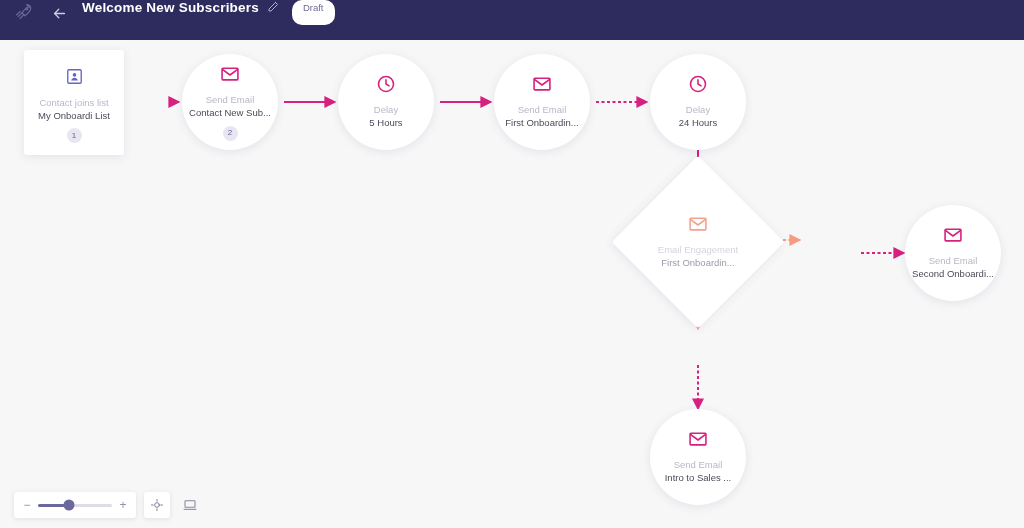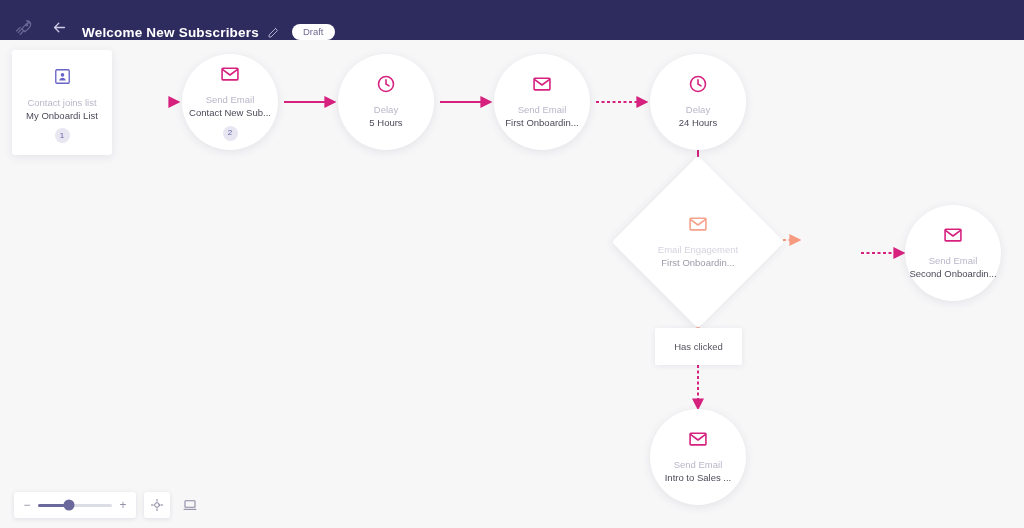--- a/index.html
+++ b/index.html
@@ -12,21 +12,21 @@
     background: #f7f7f8;
   }
 
   
   .header {
     position: absolute;
     top: 0; left: 0;
     width: 1024px; height: 40px;
     background: #2e2c5f;
     display: flex;
-    align-items: flex-end;
+    align-items: flex-start;
     padding-left: 12px;
     z-index: 20;
   }
   .logo {
     width: 24px; height: 24px;
     display: flex; align-items: center; justify-content: center;
     opacity: .55;
     flex: 0 0 auto;
   }
   .back-btn {
@@ -50,21 +50,21 @@
     display: flex; align-items: center; justify-content: center;
     color: #bdbad8;
     flex: 0 0 auto;
   }
   .status-badge {
     margin-left: 12px;
     background: #ffffff;
     color: #6f6c93;
     font-size: 9.5px;
     border-radius: 10px;
-    padding: 3px 11px 4px;
+    padding: 3px 11px 12px;
     line-height: 1;
     white-space: nowrap;
   }
 
   
   .canvas {
     position: absolute;
     top: 40px; left: 0;
     width: 1024px; height: 488px;
     background: #f7f7f8;
@@ -293,21 +293,21 @@
 
     <line x1="761" y1="200" x2="799" y2="200" stroke="#f79a80" stroke-width="2" stroke-dasharray="3 2.5" marker-end="url(#arrOrange)"></line>
 
     <line x1="861" y1="213" x2="903" y2="213" stroke="#d6217f" stroke-width="2" stroke-dasharray="3 2.5" marker-end="url(#arrPink)"></line>
 
     <line x1="698" y1="263" x2="698" y2="288" stroke="#f79a80" stroke-width="2" marker-end="url(#arrOrange)"></line>
 
     <line x1="698" y1="325" x2="698" y2="368" stroke="#d6217f" stroke-width="2" stroke-dasharray="3 2.5" marker-end="url(#arrPink)"></line>
   </svg>
 
-  <div class="node square" style="left:12px; top:10px;">
+  <div class="node square" style="left:24px; top:10px;">
     <div class="node-icon">
       <svg width="19" height="19" viewBox="0 0 24 24" fill="none" stroke="#6664c6" stroke-width="1.7">
         <rect x="3.5" y="3.5" width="17" height="17" rx="1.5"></rect>
         <circle cx="12" cy="10" r="2.3" fill="#6664c6" stroke="none"></circle>
         <path d="M7.8 17c.6-2.2 2.3-3.3 4.2-3.3s3.6 1.1 4.2 3.3" fill="#6664c6" stroke="none"></path>
       </svg>
     </div>
     <div class="node-type">Contact joins list</div>
     <div class="node-name">My Onboardi List</div>
     <div class="node-badge">1</div>
@@ -374,24 +374,23 @@
 
 
   <div class="node circle" style="left:905px; top:165px;">
     <div class="node-icon">
       <svg width="20" height="20" viewBox="0 0 24 24" fill="none" stroke="#d6217f" stroke-width="1.9" stroke-linejoin="round">
         <rect x="2.5" y="5" width="19" height="14" rx="1"></rect>
         <path d="M2.5 6.2 12 13.2 21.5 6.2"></path>
       </svg>
     </div>
     <div class="node-type">Send Email</div>
-    <div class="node-name">Second Onboardin...</div>
-  </div>
-
-  <div class="branch-label" style="left:655px; top:288px; width:87px; height:37px;">Has clicked</div>
+    <div class="node-name">Second Onboardi...</div>
+  </div>
+
 
   <div class="node circle" style="left:650px; top:369px;">
     <div class="node-icon">
       <svg width="20" height="20" viewBox="0 0 24 24" fill="none" stroke="#d6217f" stroke-width="1.9" stroke-linejoin="round">
         <rect x="2.5" y="5" width="19" height="14" rx="1"></rect>
         <path d="M2.5 6.2 12 13.2 21.5 6.2"></path>
       </svg>
     </div>
     <div class="node-type">Send Email</div>
     <div class="node-name">Intro to Sales ...</div>

